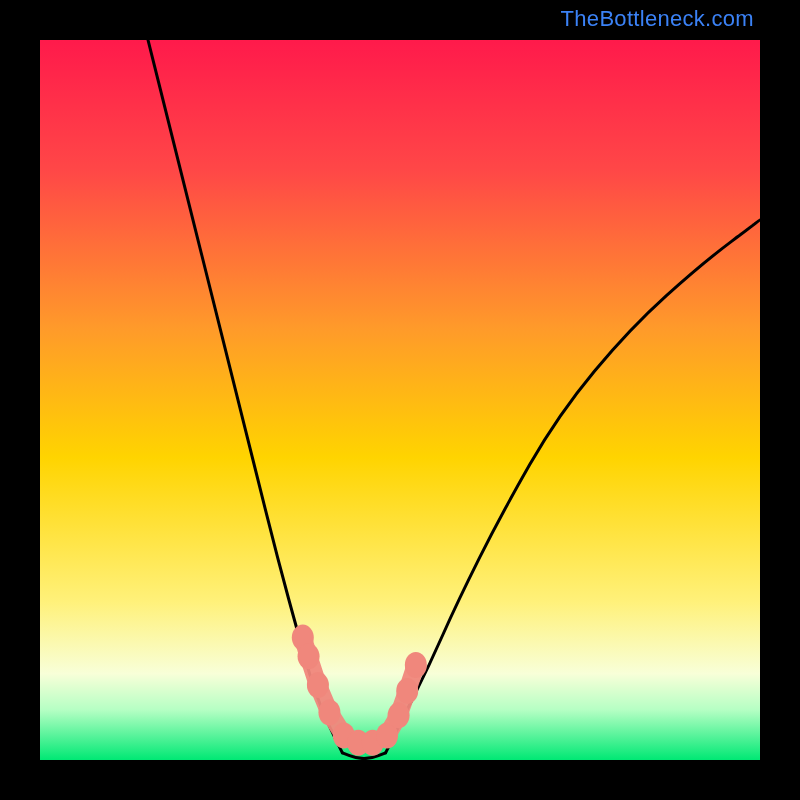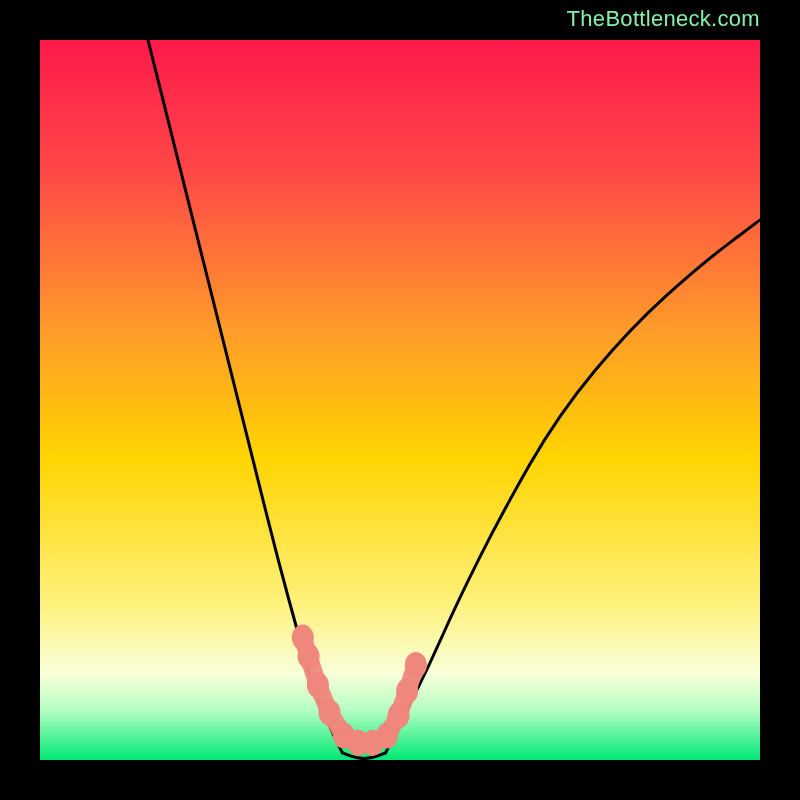--- a/index.html
+++ b/index.html
@@ -25,24 +25,24 @@
     height: 720px;
     overflow: hidden;
   }
   .gradient {
     position: absolute;
     left: 0; top: 0; right: 0; bottom: 0;
   }
   .watermark {
     position: absolute;
     top: 6px;
-    right: 40px;
+    right: 46px;
     font-size: 22px;
     font-weight: 500;
-    color: #86efac;
+    color: #3b82f6;
     letter-spacing: 0.3px;
   }
   svg.curves {
     position: absolute;
     left: 0; top: 0; width: 100%; height: 100%;
   }
 </style>
 </head>
 <body>
 

